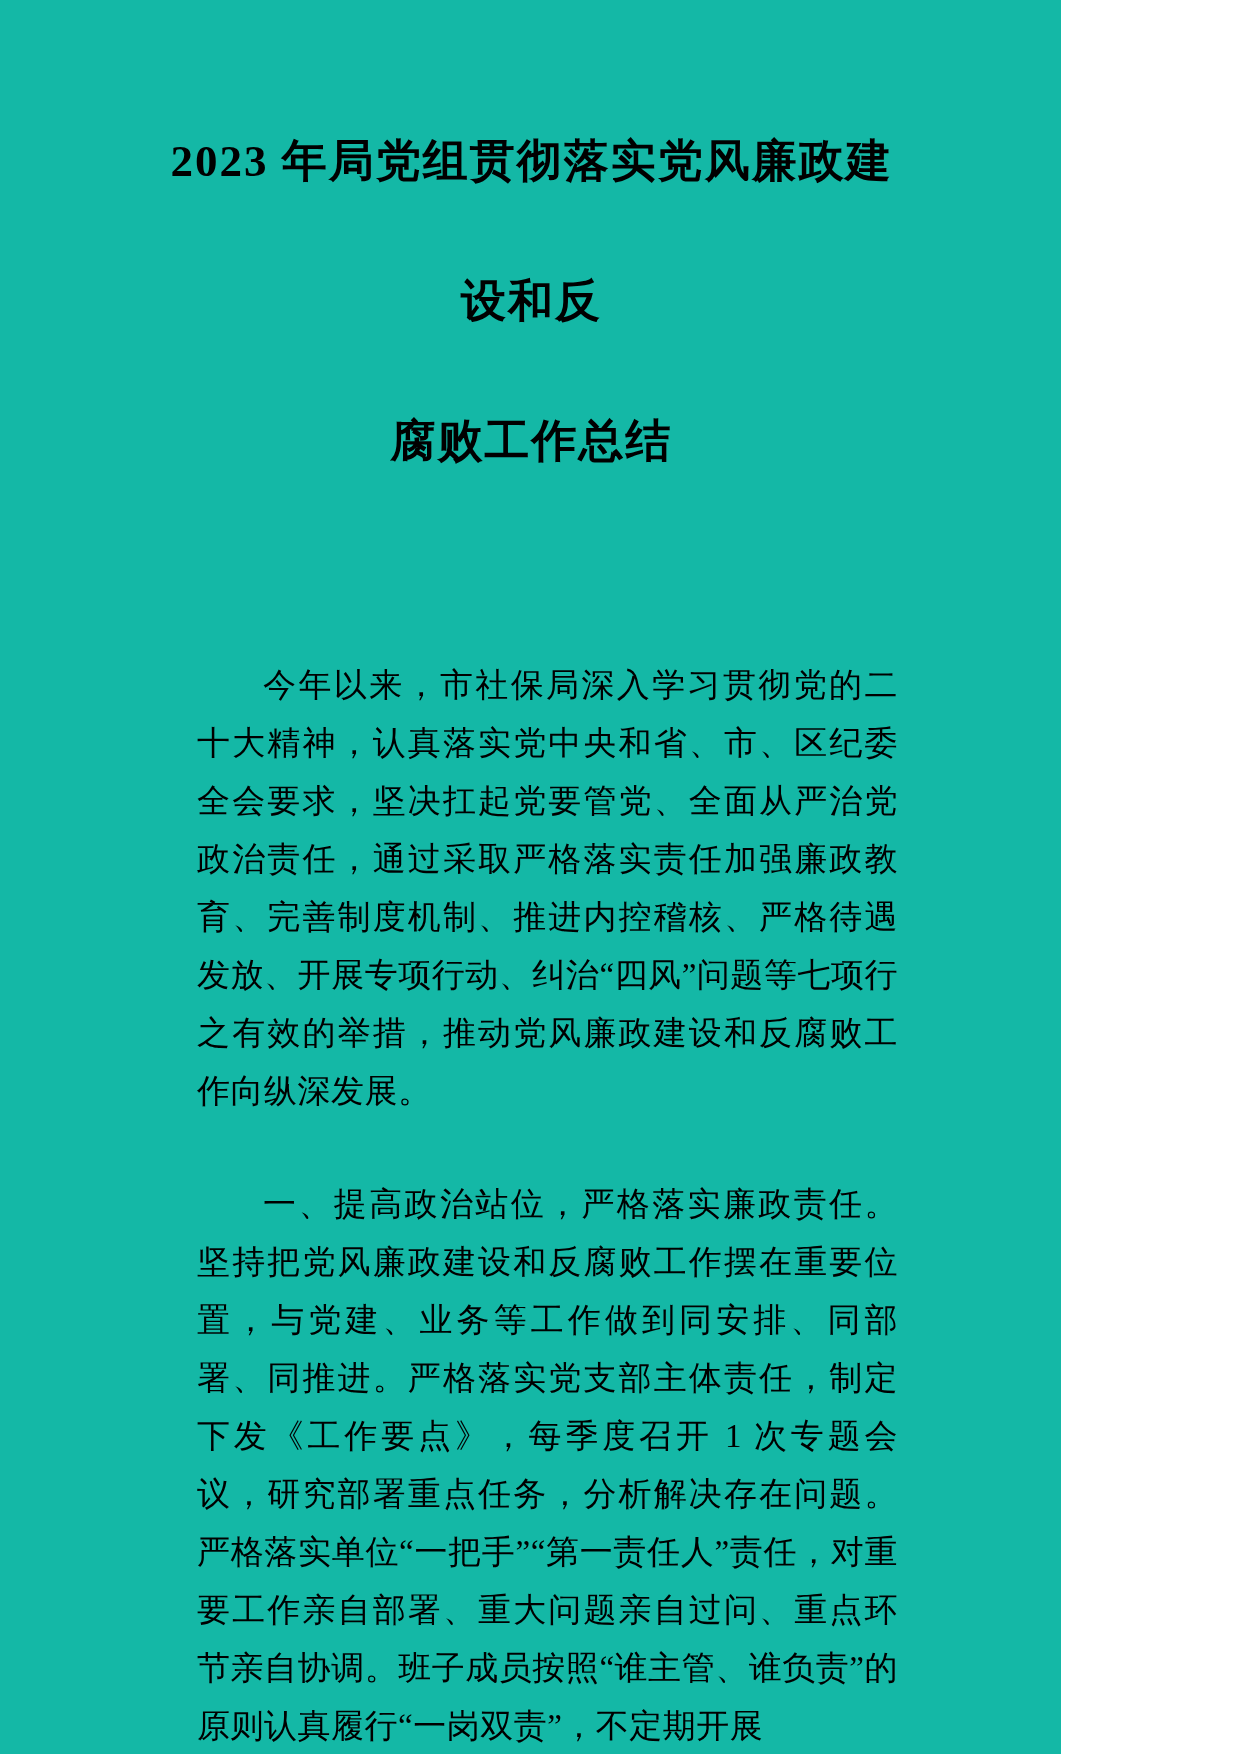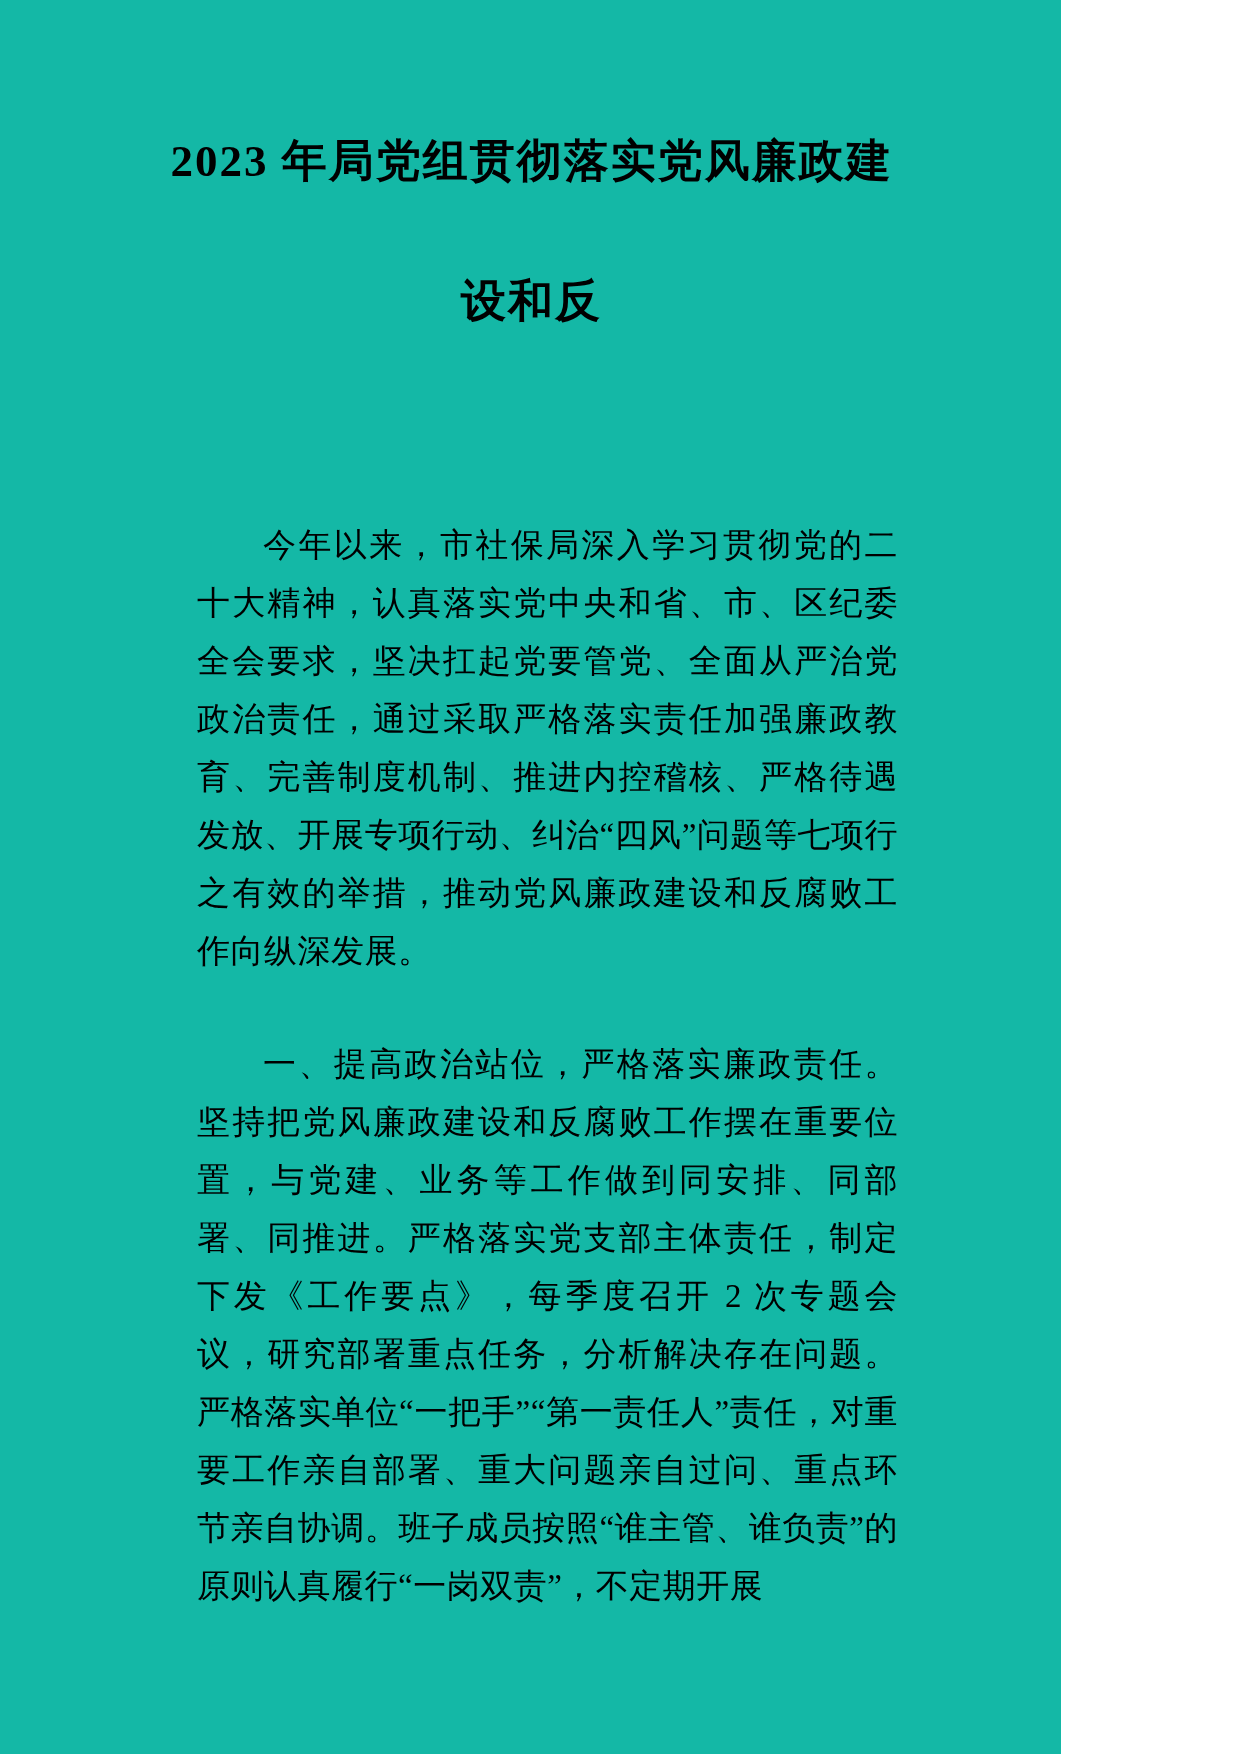--- a/index.html
+++ b/index.html
@@ -44,18 +44,19 @@
     p.para + p.para {
       margin-top: 55px;
     }
   </style>
 </head>
 <body>
 
 <div class="page">
   <div class="title">
     <div>2023 年局党组贯彻落实党风廉政建设和反</div>
+    <div>腐败工作总结</div>
   </div>
   <div class="doc-body">
     <p class="para">今年以来，市社保局深入学习贯彻党的二十大精神，认真落实党中央和省、市、区纪委全会要求，坚决扛起党要管党、全面从严治党政治责任，通过采取严格落实责任加强廉政教育、完善制度机制、推进内控稽核、严格待遇发放、开展专项行动、纠治“四风”问题等七项行之有效的举措，推动党风廉政建设和反腐败工作向纵深发展。</p>
-    <p class="para">一、提高政治站位，严格落实廉政责任。坚持把党风廉政建设和反腐败工作摆在重要位置，与党建、业务等工作做到同安排、同部署、同推进。严格落实党支部主体责任，制定下发《工作要点》，每季度召开 2 次专题会议，研究部署重点任务，分析解决存在问题。严格落实单位“一把手”“第一责任人”责任，对重要工作亲自部署、重大问题亲自过问、重点环节亲自协调。班子成员按照“谁主管、谁负责”的原则认真履行“一岗双责”，不定期开展</p>
+    <p class="para">一、提高政治站位，严格落实廉政责任。坚持把党风廉政建设和反腐败工作摆在重要位置，与党建、业务等工作做到同安排、同部署、同推进。严格落实党支部主体责任，制定下发《工作要点》，每季度召开 1 次专题会议，研究部署重点任务，分析解决存在问题。严格落实单位“一把手”“第一责任人”责任，对重要工作亲自部署、重大问题亲自过问、重点环节亲自协调。班子成员按照“谁主管、谁负责”的原则认真履行“一岗双责”，不定期开展</p>
   </div>
 </div>
 
 </body></html>

